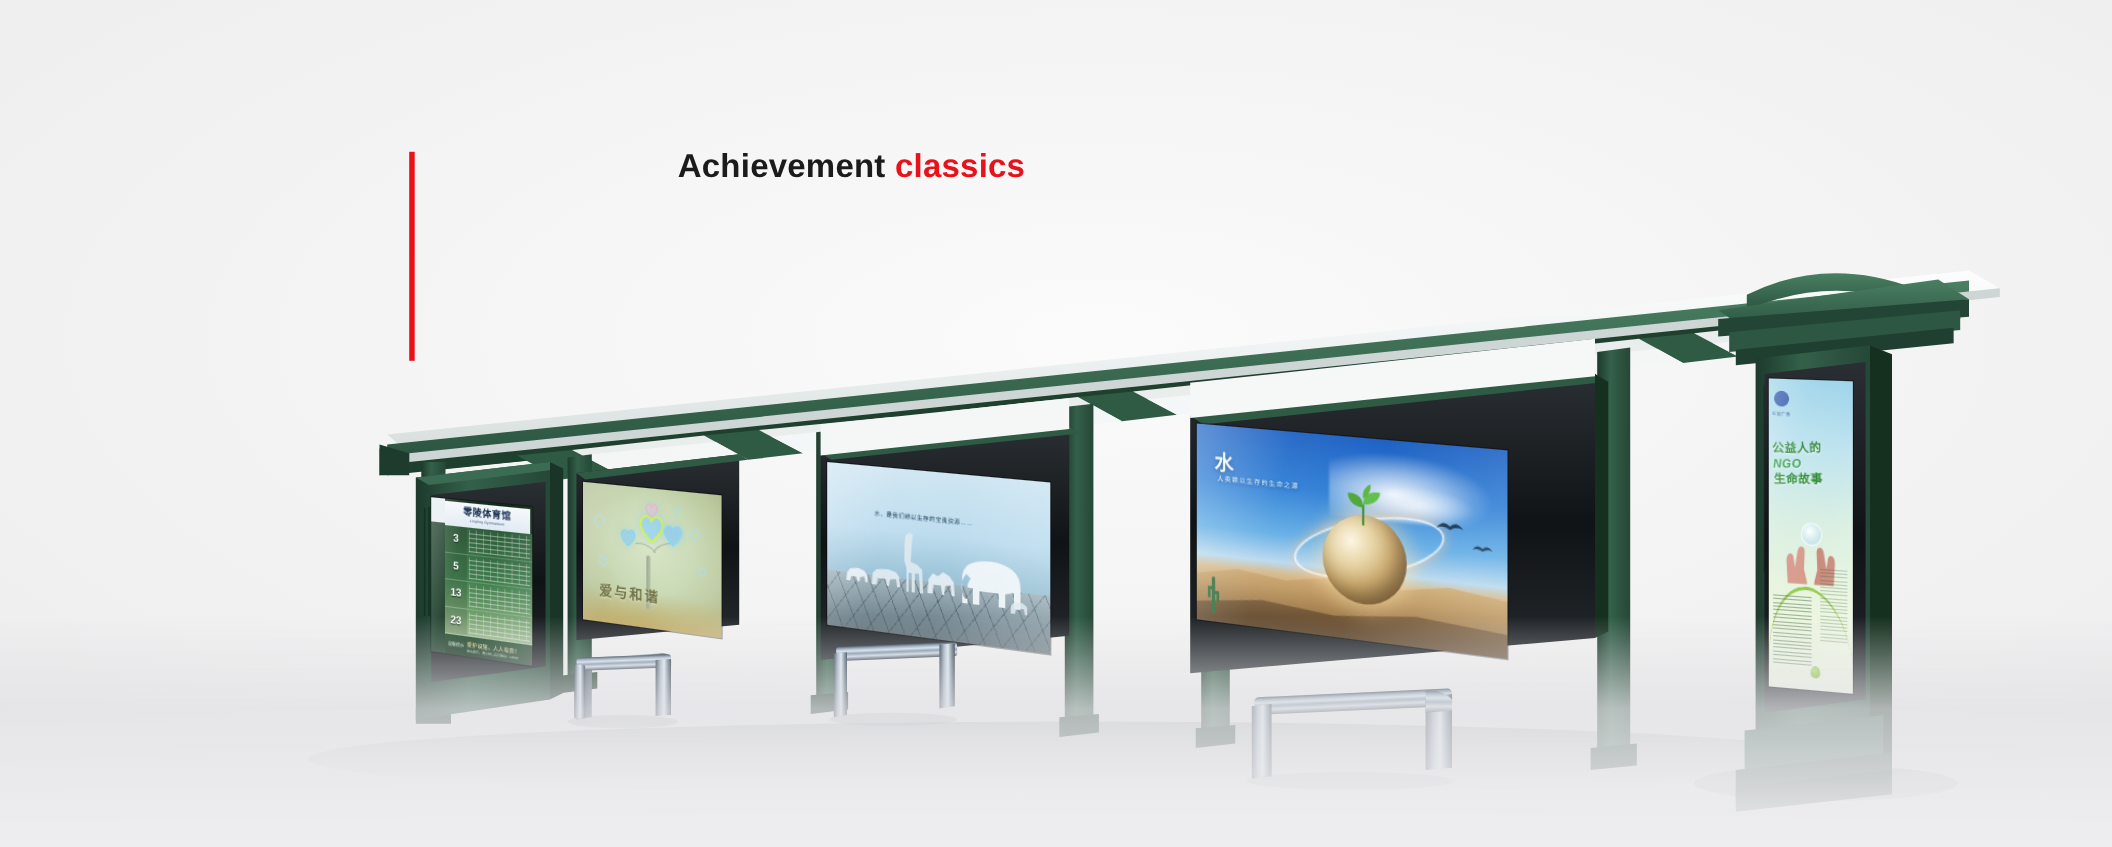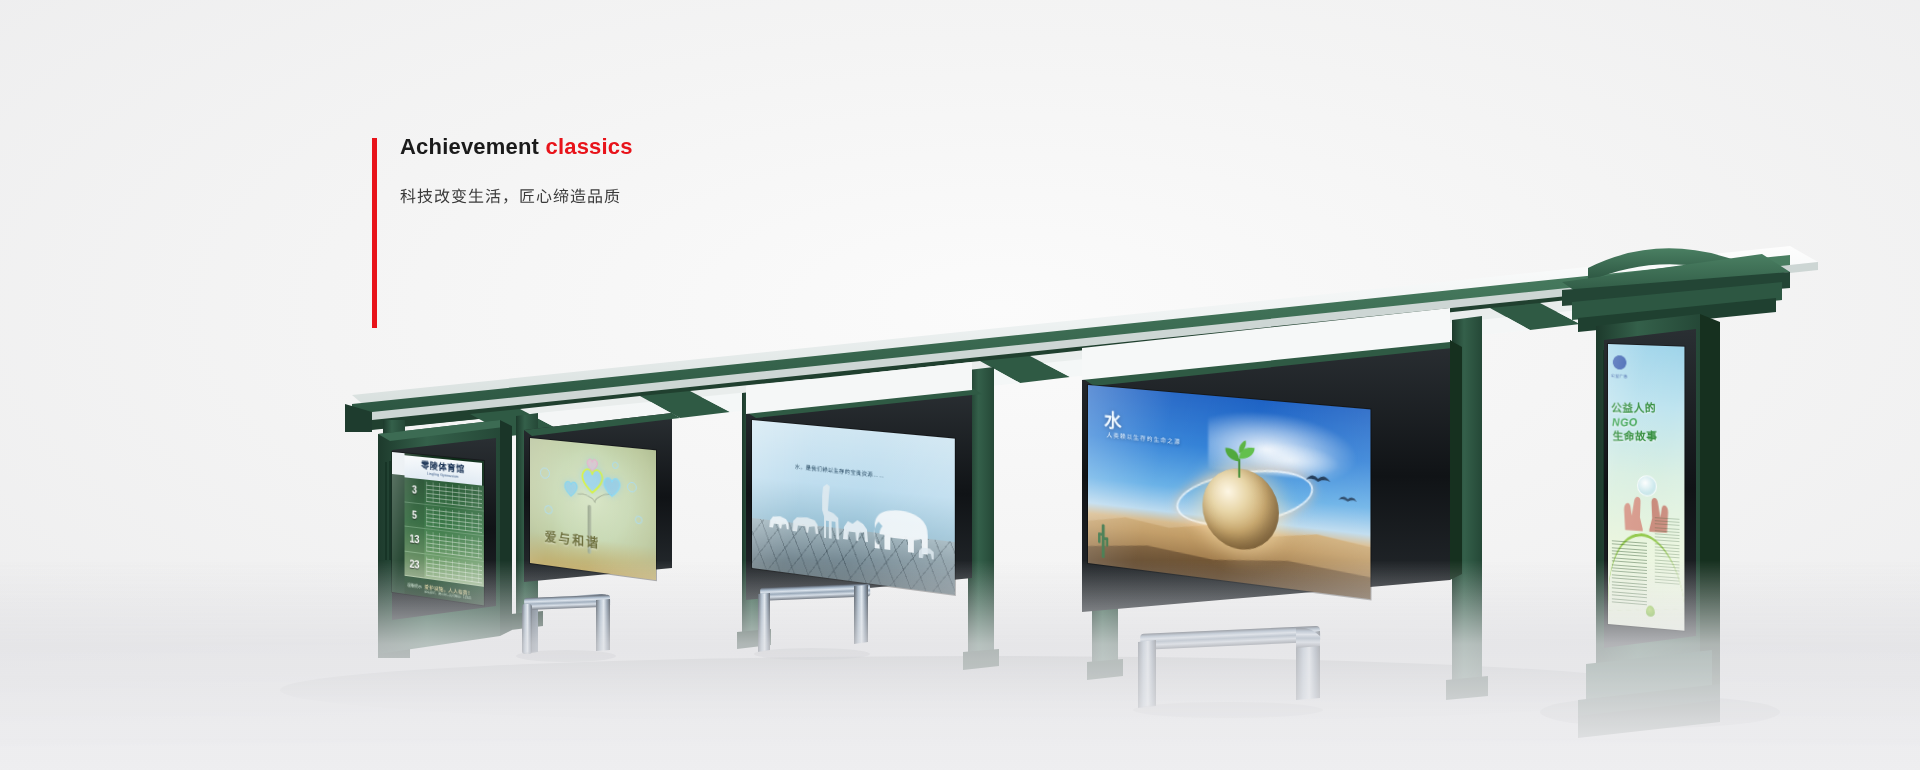--- a/index.html
+++ b/index.html
@@ -22,22 +22,23 @@
     pointer-events:none;
   }
 
   
   .headline{position:absolute;left:372px;top:134px;width:560px;}
   .headline .rule{
     position:absolute;left:0;top:4px;width:5px;height:190px;background:#e8131a;
   }
   .headline .lines{margin-left:28px;}
   .hl-1{
-    font-size:22px;font-weight:700;letter-spacing:.2px;color:#1b1b1b;line-height:1.18;
+    font-size:30px;font-weight:700;letter-spacing:.2px;color:#1b1b1b;line-height:1.18;
     white-space:nowrap;
+    text-align:right;
   }
   .hl-1 .accent{color:#e8131a;font-weight:700;}
   .hl-2{
     font-size:29px;font-weight:400;color:#212121;line-height:1.25;margin-top:3px;
     letter-spacing:.4px;white-space:nowrap;
   }
   .hl-3{
     font-size:30px;font-weight:400;color:#1f1f1f;margin-top:18px;letter-spacing:3px;
     white-space:nowrap;
   }
@@ -261,21 +262,20 @@
 </style>
 </head>
 <body>
 
 <div id="stage">
 
   <div class="headline">
     <div class="rule"></div>
     <div class="lines">
       <div class="hl-1"><span>Achievement </span><span class="accent">classics</span></div>
-      <div class="hl-4">科技改变生活，匠心缔造品质</div>
     </div>
   </div>
 
   <div id="shelter">
     <svg width="1920" height="770" viewBox="0 0 1920 770" xmlns="http://www.w3.org/2000/svg">
       <defs>
         <linearGradient id="gGreen" x1="0" y1="0" x2="0" y2="1">
           <stop offset="0" stop-color="#3f6f55"></stop>
             <stop offset="0.5" stop-color="#2d5742"></stop>
             <stop offset="1" stop-color="#1e3c2e"></stop>

